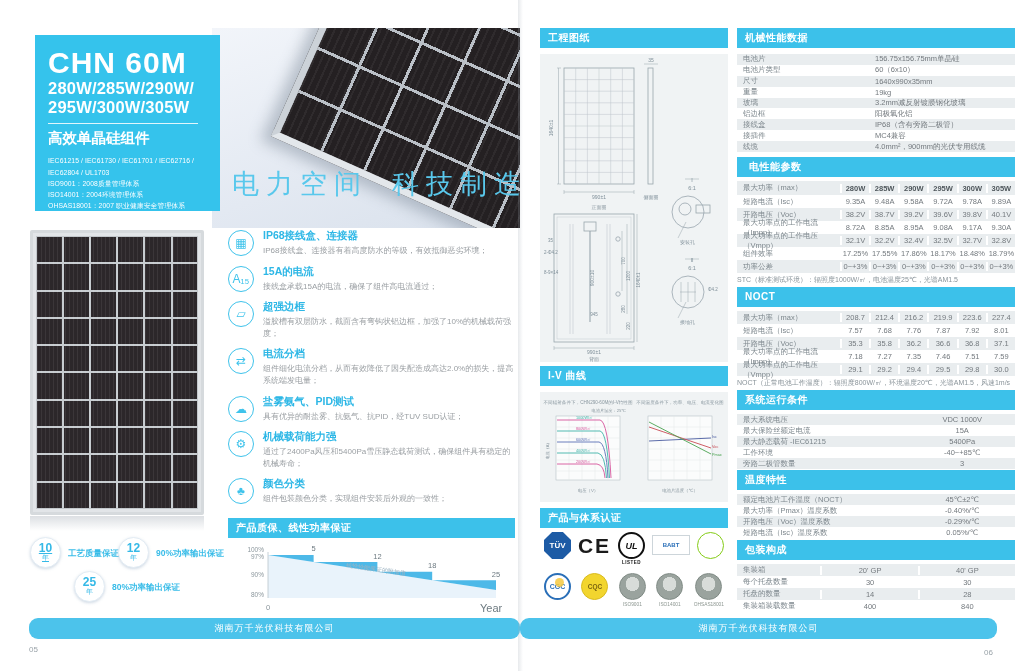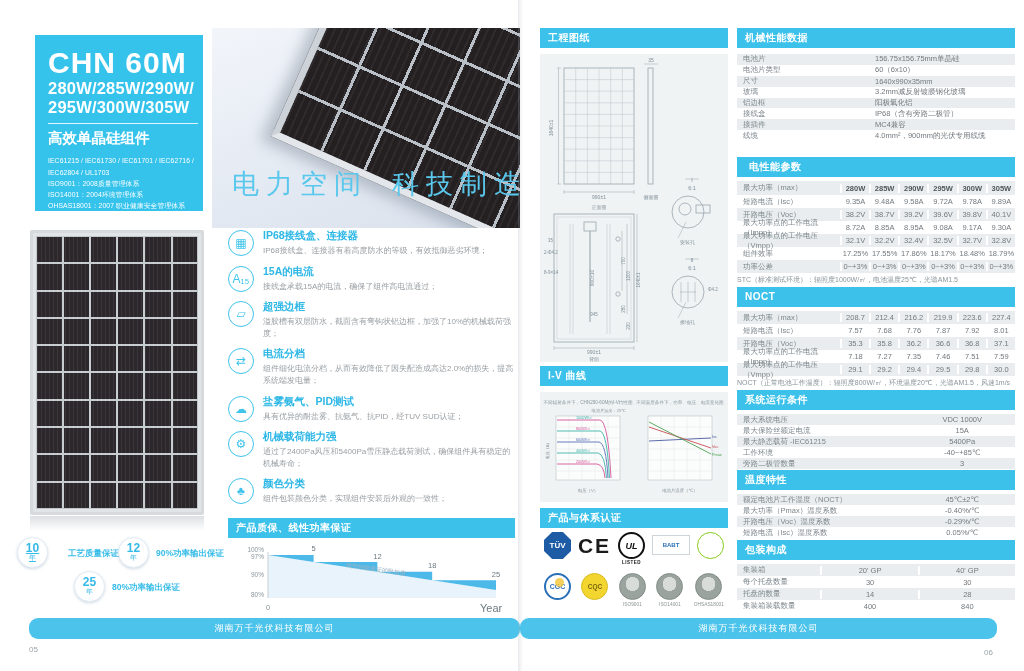--- a/index.html
+++ b/index.html
@@ -16,21 +16,21 @@
           background-image:
             repeating-linear-gradient(90deg, rgba(255,255,255,0.05) 0 2px, transparent 2px 7px),
             repeating-linear-gradient(90deg, transparent 0 44px, #b9bfc6 44px 47px),
             repeating-linear-gradient(0deg, transparent 0 44px, #b9bfc6 44px 47px);
           border-left:7px solid #ccd2d8; border-bottom:7px solid #e3e7eb;
           box-shadow:-8px 8px 14px rgba(120,132,148,0.45); }
   .tagline { position:absolute; left:20px; top:138px; z-index:2; font-size:27px; font-weight:500;
           color:#59c8ec; letter-spacing:7px; white-space:nowrap; }
   .tagline .tag2 { margin-left:24px; }
 
-  .title-box { position:absolute; left:35px; top:35px; width:168px; height:176px;
+  .title-box { position:absolute; left:35px; top:35px; width:185px; height:176px;
           background:#35c3ec; color:#fff; padding:12px 0 0 13px; z-index:3; }
   .model { font-size:30px; font-weight:bold; letter-spacing:1px; line-height:1.05; }
   .power { font-size:16.5px; font-weight:bold; line-height:1.18; letter-spacing:0.2px; }
   .tb-divider { width:150px; border-top:1px solid rgba(255,255,255,0.85); margin:6px 0 5px 0; }
   .subtitle { font-size:14.5px; font-weight:bold; margin-bottom:7px; }
   .certline { font-size:6.8px; line-height:1.65; letter-spacing:0.1px; }
 
   .panel-front { position:absolute; left:30px; top:230px; width:174px; height:285px;
           background:#e2e5e8; border:3px solid #d6dadd; border-radius:2px; padding:3px; }
   .panel-cells { width:100%; height:100%; border:1px solid #c2c7cb;
@@ -226,21 +226,21 @@
     <text x="36" y="57" font-size="6.5" fill="#8b969c" text-anchor="end">80%</text>
     <text x="85.6" y="11" font-size="7.5" fill="#6d7a81" text-anchor="middle">5</text>
     <text x="149.4" y="19" font-size="7.5" fill="#6d7a81" text-anchor="middle">12</text>
     <text x="204.2" y="28" font-size="7.5" fill="#6d7a81" text-anchor="middle">18</text>
     <text x="268" y="37" font-size="7.5" fill="#6d7a81" text-anchor="middle">25</text>
     <text x="118" y="27" font-size="6" fill="#9db3c2" transform="rotate(8 118 27)">线性性能保证的附加值</text>
     <text x="40" y="70" font-size="7.5" fill="#8b969c" text-anchor="middle">0</text>
     <text x="252" y="72" font-size="11" fill="#6d7a81">Year</text>
   </svg>
 
-  <div class="badge" style="left:17px; top:537px;text-decoration:underline;">
+  <div class="badge" style="left:30px; top:537px;text-decoration:underline;">
     <div class="yrs">10</div>
     <div class="unit">年</div>
   </div>
   <div class="badge-label" style="left:68px; top:548px;">工艺质量保证</div>
   <div class="badge" style="left:118px; top:537px;">
     <div class="yrs">12</div>
     <div class="unit">年</div>
   </div>
   <div class="badge-label" style="left:156px; top:548px;">90%功率输出保证</div>
   <div class="badge" style="left:74px; top:571px;">
@@ -397,20 +397,24 @@
       <div class="kv-row">
         <span class="k">电池片类型</span>
         <span class="v">60（6x10）</span>
       </div>
 
       <div class="kv-row">
         <span class="k">尺寸</span>
         <span class="v">1640x990x35mm</span>
       </div>
 
+      <div class="kv-row">
+        <span class="k">重量</span>
+        <span class="v">19kg</span>
+      </div>
 
       <div class="kv-row">
         <span class="k">玻璃</span>
         <span class="v">3.2mm减反射镀膜钢化玻璃</span>
       </div>
 
       <div class="kv-row">
         <span class="k">铝边框</span>
         <span class="v">阳极氧化铝</span>
       </div>

